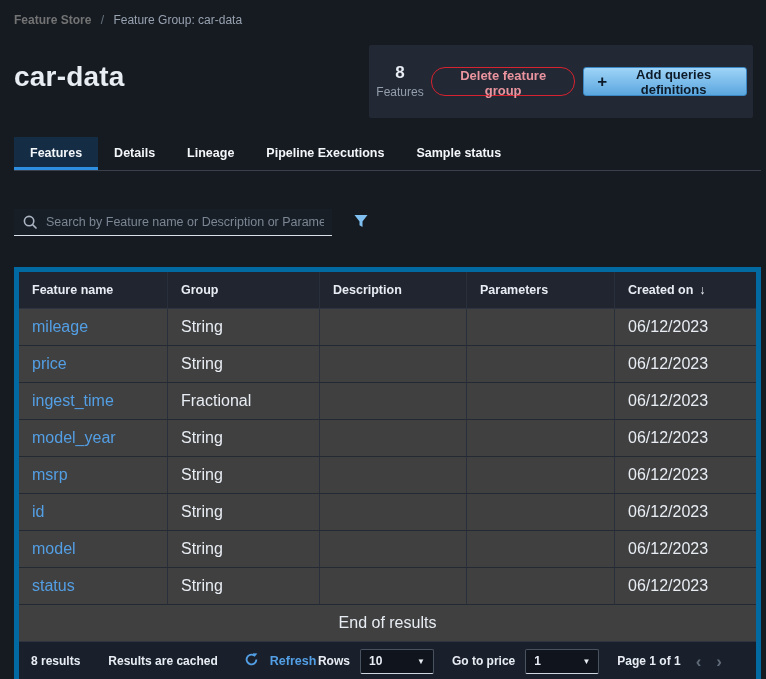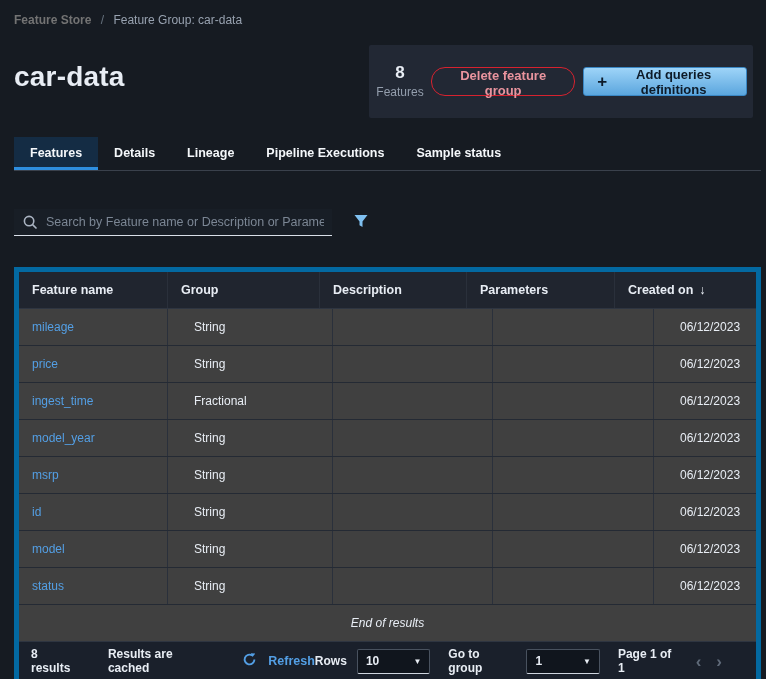--- a/index.html
+++ b/index.html
@@ -37,27 +37,27 @@
     width:100%; height:27px; background:#181e26; border:none;
     border-bottom:1px solid #d9dfe8; color:#e8edf4; padding:0 8px 0 32px;
     font-size:12.5px; font-family:"Liberation Sans", sans-serif; outline:none;
   }
   .search-box input::placeholder { color:#7b8694; }
   .search-glyph { position:absolute; left:9px; top:6px; }
   .filter-btn { margin-left:19px; background:none; border:none; padding:2px; cursor:pointer; }
   
   .table-container { margin:31px 14px 0; width:747px; border:5px solid #0369a1; background:#404040; }
   .thead { display:flex; background:#20252f; height:37px; align-items:center; font-weight:bold; font-size:12.5px; border-bottom:1px solid #2e3541; }
-  .trow { display:flex; height:37px; align-items:center; font-size:12px; border-bottom:1px solid #242a34;gap:13px; }
+  .trow { display:flex; height:37px; align-items:center; font-size:16px; border-bottom:1px solid #242a34; }
   .cell { padding-left:13px; height:100%; display:flex; align-items:center; border-right:1px solid #2a303b; overflow:hidden; white-space:nowrap; }
   .c1 { width:149px; } .c2 { width:152px; } .c3 { width:147px; } .c4 { width:148px; }
   .c5 { flex:1; border-right:none; }
   .cell a { color:#539fe5; text-decoration:none; cursor:pointer; }
   .sort-arrow { margin-left:6px; font-weight:bold; }
-  .end-row { height:36px; display:flex; align-items:center; justify-content:center; font-size:12px; color:#e8edf4;font-style:italic; }
+  .end-row { height:36px; display:flex; align-items:center; justify-content:center; font-size:16px; color:#e8edf4; }
   
   .tfooter { height:39px; background:#1a202b; border-top:1px solid #2e3541; display:flex; align-items:center; font-size:12px; font-weight:bold; padding:0 34px 0 12px; }
   .cached { margin-left:28px; }
   .refresh-btn { margin-left:26px; display:flex; align-items:center; gap:11px; background:none; border:none; color:#539fe5; font-weight:bold; font-size:12.5px; font-family:"Liberation Sans", sans-serif; cursor:pointer; padding:0; }
   .rows-label { margin-left:auto; }
   .sel { width:74px; height:25px; margin-left:10px; background:#10151d; border:1px solid #49525f; border-bottom:1px solid #cfd6df; border-radius:2px; display:flex; align-items:center; justify-content:space-between; padding:0 8px; cursor:pointer; }
   .sel .caret { font-size:8px; color:#e8edf4; }
   .goto-label { margin-left:18px; }
   .page-status { margin-left:18px; }
   .chev { margin-left:15px; background:none; border:none; color:#5f6a79; font-size:17px; font-weight:bold; cursor:pointer; padding:0; line-height:1; font-family:"Liberation Sans", sans-serif; }
@@ -208,21 +208,21 @@
             <polygon points="9.4,1.2 14.2,1.6 11.2,5.4" fill="#539fe5"></polygon>
           </svg>
       </span>
       <span>Refresh</span>
     </button>
     <span class="rows-label">Rows</span>
     <div class="sel">
       <span>10</span>
       <span class="caret">▼</span>
     </div>
-    <span class="goto-label">Go to group</span>
+    <span class="goto-label">Go to price</span>
     <div class="sel">
       <span>1</span>
       <span class="caret">▼</span>
     </div>
     <span class="page-status">Page 1 of 1</span>
     <button class="chev"><span>‹</span></button>
     <button class="chev"><span>›</span></button>
   </div>
 </div>
 

